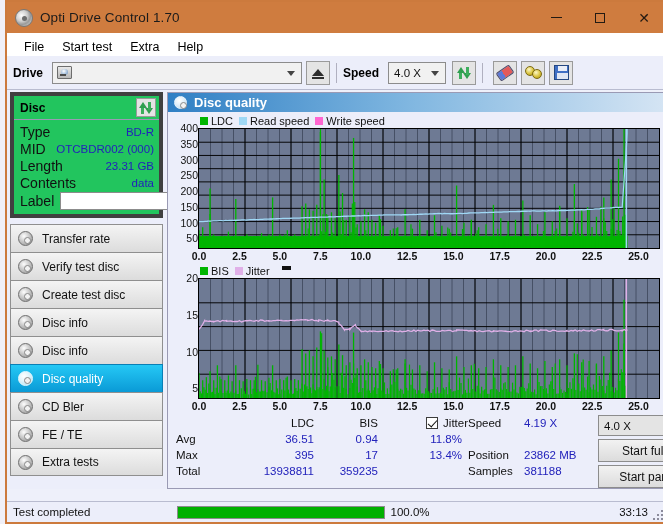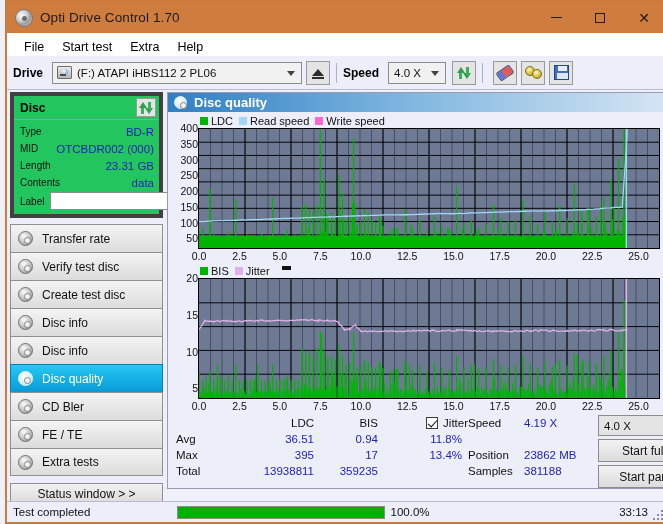--- a/index.html
+++ b/index.html
@@ -144,21 +144,21 @@
     display: flex; align-items: center; justify-content: space-between;
     padding: 2px 3px 2px 6px; border-bottom: 1px solid #9a9ab4;
   }
   .disc-head-title { font-size: 12px; font-weight: bold; color: #000; }
   .small-btn {
     width: 20px; height: 19px; background: #e4e4e4; border: 1px solid #9a9a9a;
     display: flex; align-items: center; justify-content: center;
   }
   .disc-rows { padding: 3px 5px 4px 6px; }
   .disc-row { display: flex; justify-content: space-between; align-items: center; height: 17px; }
-  .disc-key { font-size: 10px; color: #111; }
+  .disc-key { font-size: 14px; color: #111; }
   .disc-val { font-size: 11.5px; color: #2222bb; }
   .label-row { display: flex; align-items: center; justify-content: space-between; margin-top: 1px; }
   .label-input {
     flex: 1; height: 18px; margin: 0 4px 0 6px;
     background: #fff; border: 1px solid #8c8c8c; font-size: 11px; color: #111;
     padding: 0 3px; font-family: "Liberation Sans", sans-serif;
   }
   .disc-ico2 {
     width: 15px; height: 15px; border-radius: 50%;
     background: radial-gradient(circle at 38% 32%, #fffde8 0%, #e3d35a 50%, #b3a023 100%);
@@ -228,21 +228,21 @@
   .plot {
     position: relative; background: #6e7a94;
     border: 1px solid #000; flex: 1; overflow: hidden;
   }
   .plot svg { display: block; width: 100%; height: 100%; }
   .ax-bottom {
     display: flex; justify-content: space-between;
     margin-left: 27px; margin-right: 33px;
     font-size: 10.5px; color: #111; margin-top: 1px; position: relative;
   }
-  .ax-bottom span { transform: translateX(-50%); }
+  .ax-bottom span { transform: translateX(-50%); font-weight: bold; }
   
   .stats {
     display: flex; padding: 3px 6px 0 8px; font-size: 11.5px; color: #111;
     gap: 0;
   }
   .stat-col-labels { width: 52px; }
   .srow { height: 16px; display: flex; align-items: center; }
   .scell { text-align: right; }
   .blue { color: #2222bb; }
   .w-ldc { width: 86px; }
@@ -310,21 +310,20 @@
     <div class="menu-item">File</div>
     <div class="menu-item">Start test</div>
     <div class="menu-item">Extra</div>
     <div class="menu-item">Help</div>
   </div>
 
   <div class="toolbar">
     <span class="tb-label">Drive</span>
     <div class="combo" id="drive-combo">
       <span class="drive-ico"></span>
-      <span>(F:)  ATAPI iHBS112  2 PL06</span>
       <span class="arrow"></span>
     </div>
     <div class="tb-btn">
         <span class="eject-ico"></span>
       </div>
     <span class="sep"></span>
     <span class="tb-label">Speed</span>
     <div class="combo spd-combo">
       <span>4.0 X</span>
       <span class="arrow"></span>
@@ -421,21 +420,20 @@
         <div class="nav-item">
           <span class="cd-ico"></span>
           <span class="nav-label">FE / TE</span>
         </div>
         <div class="nav-item">
           <span class="cd-ico"></span>
           <span class="nav-label">Extra tests</span>
         </div>
       </div>
 
-      <div class="status-win-btn">Status window &gt; &gt;</div>
     </div>
 
     <div class="right-pane">
 
       <div class="panel-head">
         <span class="cd-ico"></span>
         <span class="panel-title">Disc quality</span>
       </div>
 
       <div class="charts">

